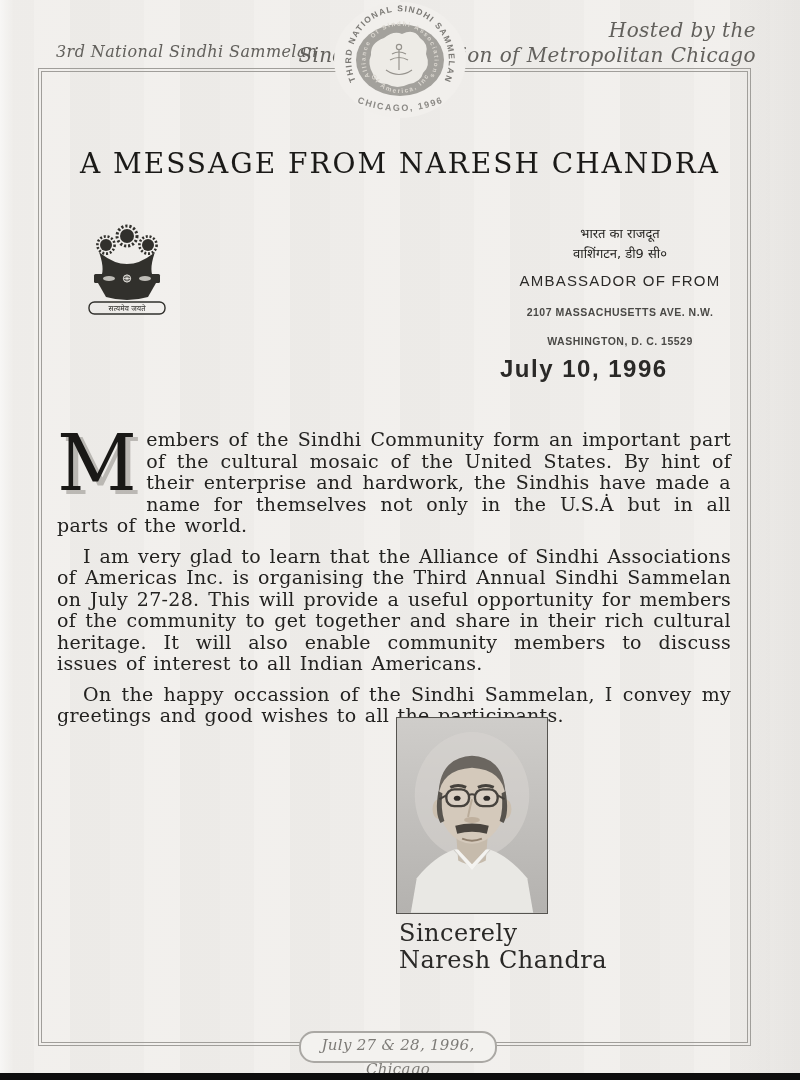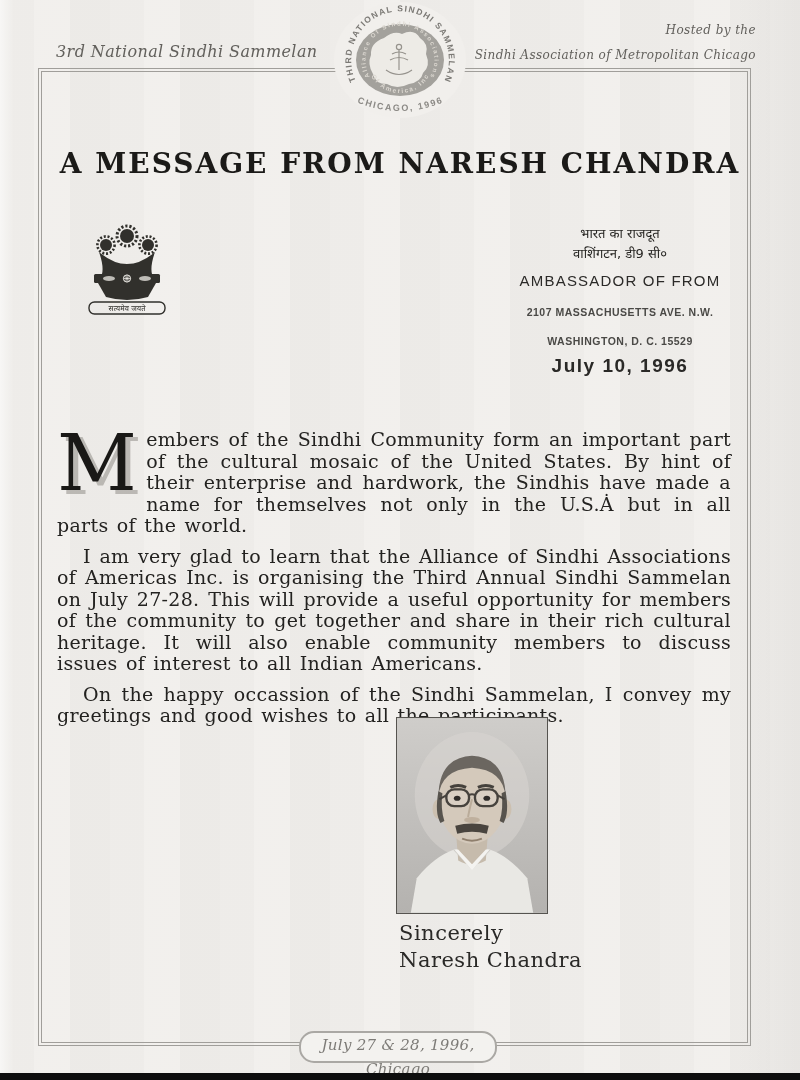--- a/index.html
+++ b/index.html
@@ -31,37 +31,37 @@
     font-size: 16px;
     letter-spacing: 0.4px;
     color: #62605c;
     margin-left: 14px;
   }
   .hosted {
     position: absolute;
     right: 44px; top: 18px;
     text-align: right;
     font-style: italic;
-    font-size: 12px;
+    font-size: 20px;
     line-height: 25px;
     letter-spacing: 0.4px;
     color: #62605c;
   }
   .seal {
     position: absolute;
     left: 328px; top: 2px;
     overflow: visible;
   }
   .title {
     position: absolute;
     left: 0; top: 147px;
     width: 800px;
     text-align: center;
     font-size: 28px;
-    font-weight: bold;
+    font-weight: normal;
     letter-spacing: 2px;
     color: #1b1a18;
   }
   .emblem {
     position: absolute;
     left: 85px; top: 222px;
     overflow: visible;
   }
   .letterhead {
     position: absolute;
@@ -69,24 +69,24 @@
     width: 240px;
     text-align: center;
   }
   .hindi-line { font-family: "DejaVu Sans", sans-serif; font-weight: normal; font-size: 13px; line-height: 20px; color: #262522; }
   .office-line { font-family: "Liberation Sans", sans-serif; font-size: 15px; letter-spacing: 1.2px; color: #2b2a28; margin-top: 8px; }
   .addr-line { font-family: "Liberation Sans", sans-serif; font-size: 10.5px; font-weight: bold; letter-spacing: 0.5px; color: #4a4946; margin-top: 17px; }
   .date-line {
     position: absolute;
     left: 500px; top: 355px;
     width: 240px;
-    text-align: center;
+    text-align: left;
     font-family: "Liberation Sans", sans-serif;
     font-weight: bold;
-    font-size: 19px;
+    font-size: 24px;
     letter-spacing: 1.5px;
     color: #2a2927;
   }
   .letter-body {
     position: absolute;
     left: 57px; top: 429px;
     width: 674px;
   }
   .para {
     font-size: 19px;
@@ -107,21 +107,21 @@
   }
   .portrait {
     position: absolute;
     left: 396px; top: 717px;
     border: 1px solid #55534f;
     background: #c3c1be;
   }
   .signature {
     position: absolute;
     left: 399px; top: 920px;
-    font-size: 21px;
+    font-size: 24px;
     line-height: 27px;
     letter-spacing: 0.5px;
     color: #2a2927;
   }
   .footer-oval {
     position: absolute;
     left: 299px; top: 1031px;
     width: 198px; height: 32px;
     border: 2px solid #aaa8a4;
     border-radius: 15px;

